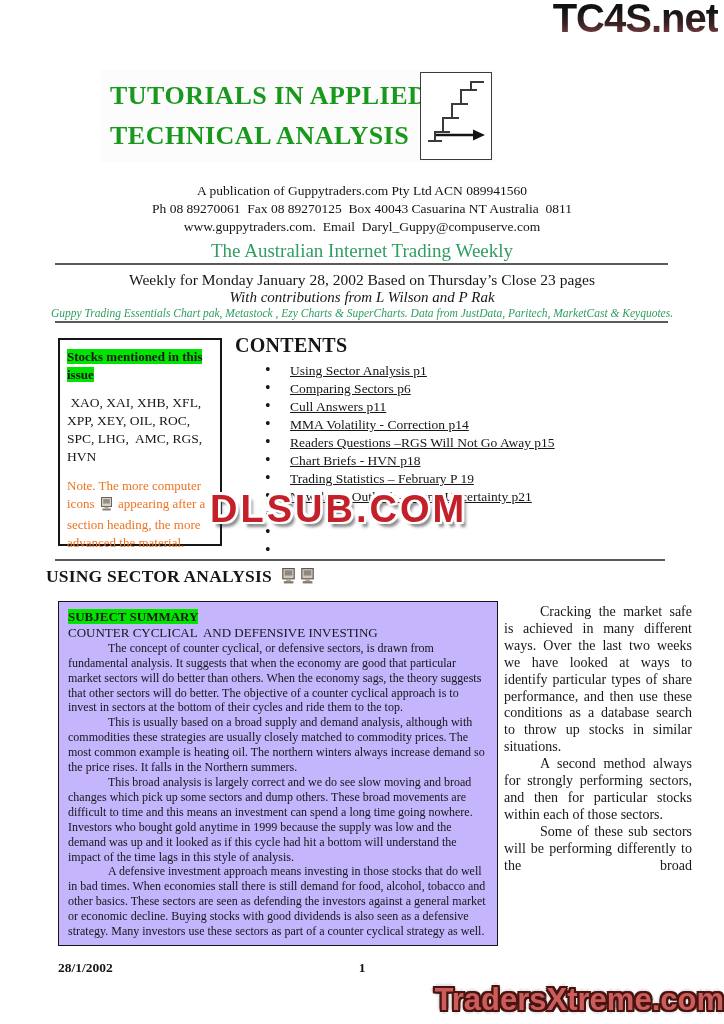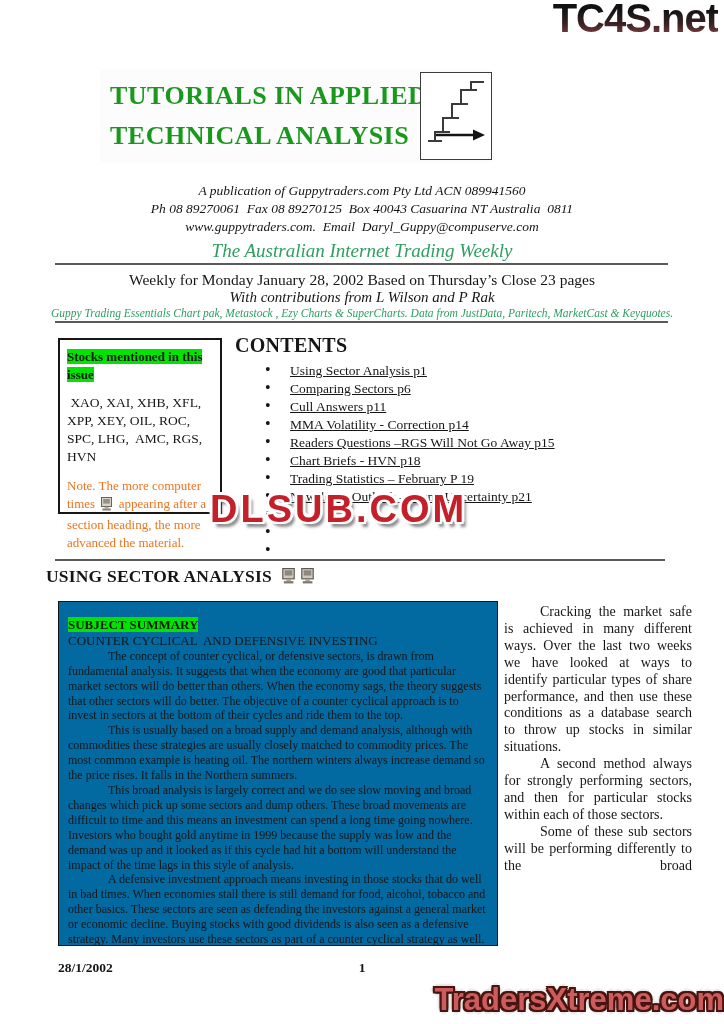--- a/index.html
+++ b/index.html
@@ -57,40 +57,40 @@
     position:absolute; left:10px; top:6px;
     font-weight:bold; font-size:26px; line-height:40px;
     letter-spacing:0.5px; color:#18991c;
   }
   .logo-box {
     position:absolute; left:320px; top:2px; width:72px; height:88px;
     border:1px solid #3c3c3c; background:#fff;
   }
   .pubinfo {
     position:absolute; left:0; top:182px; width:724px;
-    text-align:center; font-size:13.5px; line-height:18px; color:#141414;font-style:italic;
+    text-align:center; font-size:13.5px; line-height:18px; color:#141414;
   }
   .tagline { font-size:19px; line-height:24px; color:#2f9e60; margin-top:3px; }
 
   
   .rule { position:absolute; left:55px; width:613px; height:0;
           border:none; border-top:2px solid #5a5a5a; margin:0; }
   .rule1 { top:263px; }
   .rule2 { top:321px; }
   .rule3 { top:559px; width:610px; }
 
   
   .issue-lines { position:absolute; left:0; top:270px; width:724px; text-align:center; }
   .weekly  { font-size:15.5px; line-height:19px; }
   .contrib { font-size:15px; line-height:17px; font-style:italic; }
   .sources { font-size:11.5px; line-height:15px; font-style:italic; color:#2f9e60; }
 
   
   .stocks-box {
-    position:absolute; left:58px; top:338px; width:164px; height:176px;
+    position:absolute; left:58px; top:338px; width:164px; height:208px;
     border:2px solid #161616; padding:7px 6px 0 7px; background:#fff;
   }
   .stocks-heading { display:inline; background:#00e400; font-weight:bold;
     font-size:13px; line-height:17px; }
   .tickers { margin-top:11px; font-size:13.5px; line-height:18px; }
   .stocks-note { margin-top:11px; color:#ee7420; font-size:13px; line-height:18px; }
   .pc-icon-inline { display:inline-block; vertical-align:-3px; margin:0 2px; }
 
   .contents { position:absolute; left:235px; top:334px; width:440px; }
   .contents-heading { font-size:20px; font-weight:bold; letter-spacing:.3px;
@@ -103,21 +103,21 @@
 
   
   .section-heading {
     position:absolute; left:46px; top:566px; margin:0;
     font-size:17.5px; font-weight:bold; letter-spacing:.2px;
   }
   .section-heading .hicon { display:inline-block; vertical-align:-2px; margin-left:4px; }
 
   .summary-box {
     position:absolute; left:58px; top:601px; width:440px; height:345px;
-    border:1.5px solid #161616; padding:16px 8px 0 9px; background:#0369a1;
+    border:1.5px solid #161616; padding:8px 8px 0 9px; background:#c4b5fd;
     font-size:12px; line-height:14.9px;
   }
   .summary-label { display:inline; background:#00e400; font-weight:bold; font-size:13px; }
   .summary-subtitle { font-size:13px; margin:1px 0 0 0; }
   .summary-box p { margin:0; text-indent:40px; }
 
   .right-col {
     position:absolute; left:504px; top:604px; width:188px;
     font-size:14px; line-height:16.9px; text-align:justify;
   }
@@ -173,21 +173,21 @@
     <div class="contrib">With contributions from L Wilson  and P Rak</div>
     <div class="sources">Guppy Trading Essentials Chart pak, Metastock , Ezy Charts &amp; SuperCharts. Data from JustData, Paritech, MarketCast &amp; Keyquotes.</div>
   </div>
 
   <hr class="rule rule2">
 
   <aside class="stocks-box">
     <span class="stocks-heading">Stocks mentioned in this issue</span>
     <div class="tickers keepws"> XAO, XAI, XHB, XFL, XPP, XEY, OIL, ROC, SPC, LHG,  AMC, RGS, HVN</div>
     <div class="stocks-note">
-      <span>Note. The more computer times</span>
+      <span>Note. The more computer icons</span>
       <span class="pc-icon-inline">
         <svg width="13" height="14" viewBox="0 0 13 14" aria-hidden="true">
           <rect x="1.5" y="0.5" width="10" height="9" fill="#d9d2c7" stroke="#6b6257"></rect>
           <rect x="3.2" y="2" width="6.6" height="4.6" fill="#96908a"></rect>
           <rect x="4.6" y="9.8" width="4" height="1.6" fill="#b7ab9d"></rect>
           <rect x="2.4" y="11.5" width="8.4" height="2" fill="#8a7f72"></rect>
         </svg>
       </span>
       <span>appearing after a section heading, the more advanced the material.</span>
     </div>

